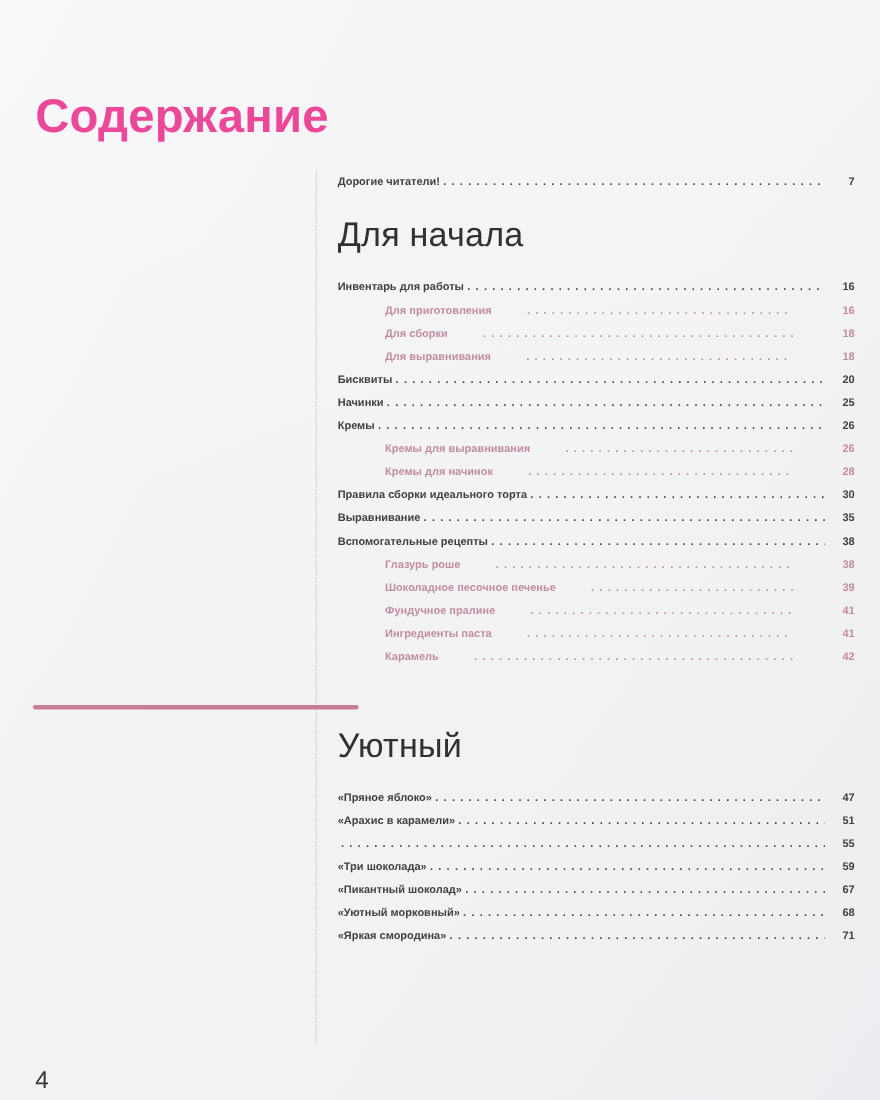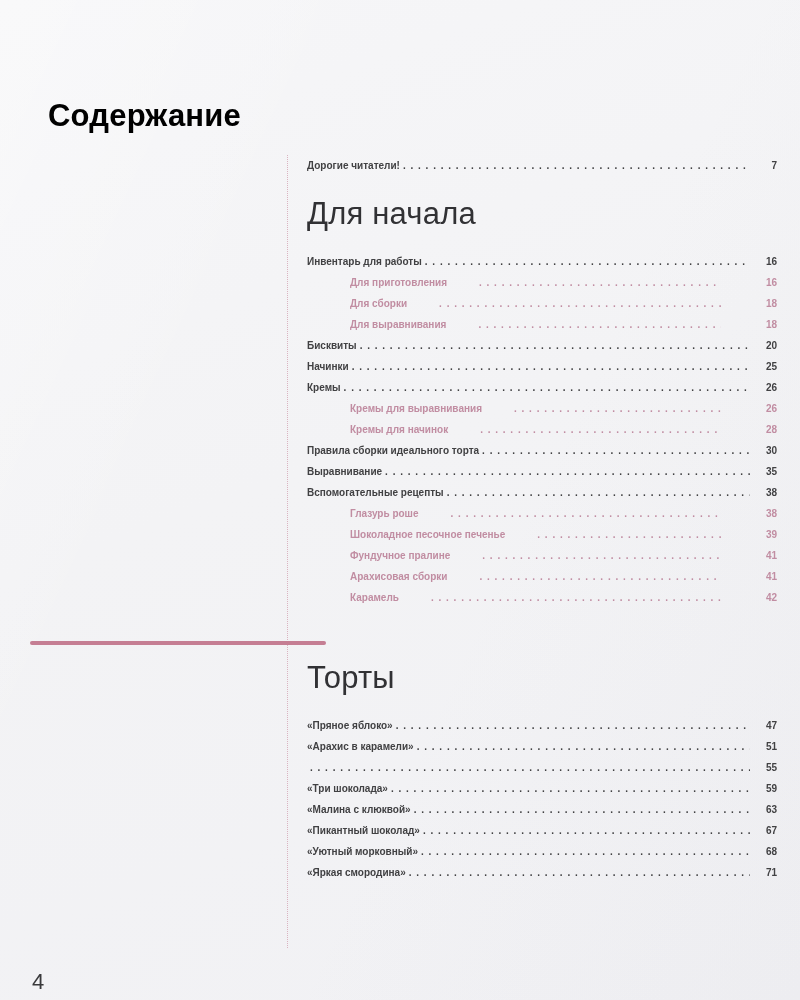--- a/index.html
+++ b/index.html
@@ -23,25 +23,25 @@
     background:
       linear-gradient(115deg, rgba(255,255,255,0.35) 0%, rgba(255,255,255,0) 30%),
       linear-gradient(295deg, rgba(190,190,200,0.08) 0%, rgba(255,255,255,0) 40%);
     pointer-events: none;
   }
 
   .page-title {
     position: absolute;
     left: 32px;
     top: 82px;
-    margin: 16px;
-    font-size: 31px;
+    margin: 0;
+    font-size: 43px;
     line-height: 1.15;
     font-weight: 600;
-    color: #000000;
+    color: #ec4899;
     letter-spacing: 0.2px;
   }
 
   .vertical-guide {
     position: absolute;
     left: 287px;
     top: 155px;
     height: 793px;
     width: 0;
     border-left: 1px dotted #d9b3c0;
@@ -211,55 +211,50 @@
           <span class="toc-label">Шоколадное песочное печенье</span>
           <span class="toc-leader"></span>
           <span class="toc-page">39</span>
         </div>
         <div class="toc-row sub">
           <span class="toc-label">Фундучное пралине</span>
           <span class="toc-leader"></span>
           <span class="toc-page">41</span>
         </div>
         <div class="toc-row sub">
-          <span class="toc-label">Арахисовая сборки</span>
+          <span class="toc-label">Ингредиенты паста</span>
           <span class="toc-leader"></span>
           <span class="toc-page">41</span>
         </div>
         <div class="toc-row sub">
           <span class="toc-label">Карамель</span>
           <span class="toc-leader"></span>
           <span class="toc-page">42</span>
         </div>
       </div>
-      <h2 class="section-heading">Торты</h2>
+      <h2 class="section-heading">Уютный</h2>
       <div class="toc-list">
         <div class="toc-row">
           <span class="toc-label">«Пряное яблоко»</span>
           <span class="toc-leader"></span>
           <span class="toc-page">47</span>
         </div>
         <div class="toc-row">
           <span class="toc-label">«Арахис в карамели»</span>
           <span class="toc-leader"></span>
           <span class="toc-page">51</span>
         </div>
         <div class="toc-row">
           <span class="toc-leader"></span>
           <span class="toc-page">55</span>
         </div>
         <div class="toc-row">
           <span class="toc-label">«Три шоколада»</span>
           <span class="toc-leader"></span>
           <span class="toc-page">59</span>
-        </div>
-        <div class="toc-row">
-          <span class="toc-label">«Малина с клюквой»</span>
-          <span class="toc-leader"></span>
-          <span class="toc-page">63</span>
         </div>
         <div class="toc-row">
           <span class="toc-label">«Пикантный шоколад»</span>
           <span class="toc-leader"></span>
           <span class="toc-page">67</span>
         </div>
         <div class="toc-row">
           <span class="toc-label">«Уютный морковный»</span>
           <span class="toc-leader"></span>
           <span class="toc-page">68</span>

